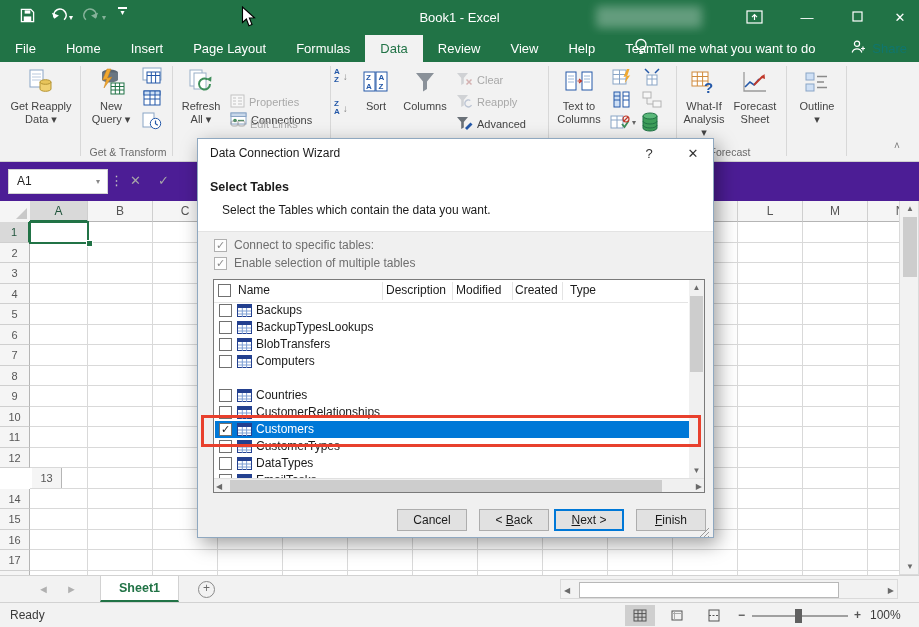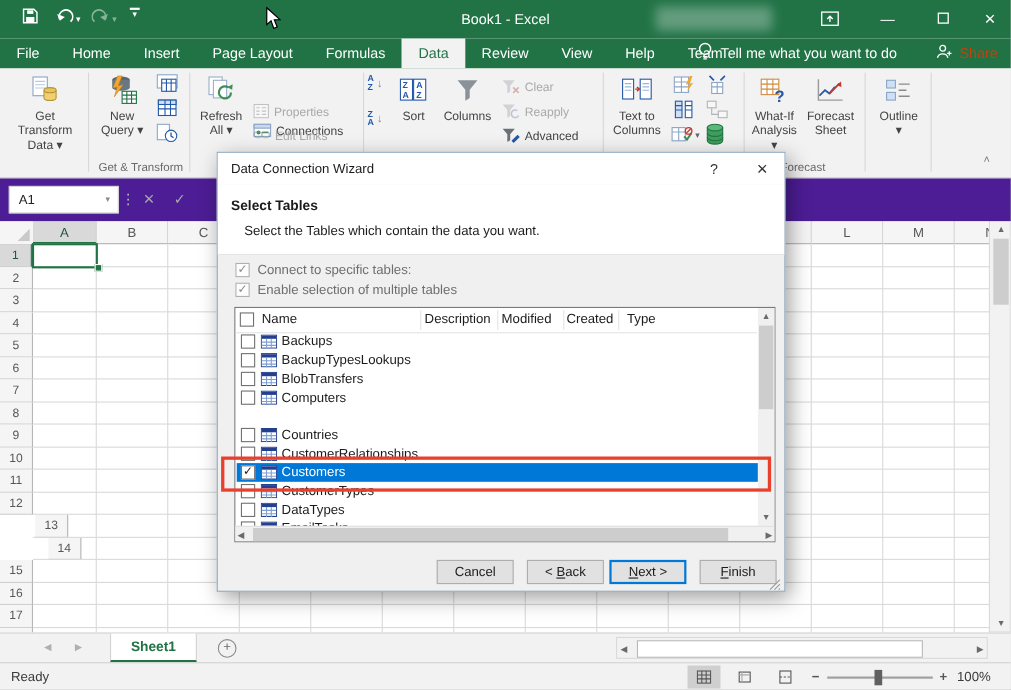--- a/index.html
+++ b/index.html
@@ -11,21 +11,21 @@
   .qat-btn{top:7px;height:20px;display:flex;align-items:center;gap:2px;}
   .title-text{left:0;top:0;width:919px;text-align:center;line-height:35px;color:#fff;font-size:13px;}
   .blurred-user{left:596px;top:6px;width:106px;height:22px;border-radius:3px;
                 background:rgba(255,255,255,.30);filter:blur(5px);}
   .winbtn{top:0;width:34px;height:35px;color:#fff;text-align:center;line-height:35px;font-size:13px;}
   
   .tabrow{left:0;top:35px;width:919px;height:27px;background:#217346;z-index:5;display:flex;}
   .rtab{height:27px;line-height:27px;padding:0 15px;color:#fff;font-size:13px;white-space:nowrap;}
   .rtab.active{background:#f2f2f2;color:#217346;}
   .tellme{display:flex;align-items:center;gap:7px;color:#fff;font-size:13px;height:27px;padding:0 12px;}
-  .share{position:absolute;right:12px;top:0;display:flex;align-items:center;gap:6px;color:#c2410c;font-size:13px;height:27px;}
+  .share{position:absolute;right:12px;top:0;display:flex;align-items:center;gap:6px;color:#0f766e;font-size:13px;height:27px;}
   
   .ribbon{left:0;top:62px;width:919px;height:99px;background:#f2f2f2;border-bottom:1px solid #d0d0d0;z-index:4;}
   .rsep{top:4px;width:1px;height:90px;background:#d8d8d8;}
   .bigbtn{top:4px;display:flex;flex-direction:column;align-items:center;color:#444;
           font-size:11px;line-height:13px;text-align:center;white-space:pre-line;}
   .bigbtn .ric{height:32px;display:flex;align-items:center;justify-content:center;margin-bottom:2px;}
   .smallrow{height:20px;display:flex;align-items:center;gap:4px;font-size:11px;color:#444;white-space:nowrap;}
   .smallrow.dis{color:#a9a9a9;}
   .smallrow.dis svg{opacity:.45;}
   .grplab{top:84px;font-size:10.5px;color:#6a6a6a;text-align:center;white-space:nowrap;}
@@ -182,21 +182,21 @@
     <div class="abs rsep" style="left:786px;"></div>
     <div class="abs rsep" style="left:846px;"></div>
 
     <div class="abs bigbtn" style="left:6px;width:70px;">
       <span class="ric"><svg width="28" height="28" viewBox="0 0 28 28">
             <rect x="3" y="2" width="13" height="17" fill="#fff" stroke="#8aa5c6"></rect>
             <path d="M5 6 h9 M5 9 h9 M5 12 h9" stroke="#b9c9dd"></path>
             <path d="M13 14 v7 a5.5 2.3 0 0 0 11 0 v-7" fill="#f0d070" stroke="#b49434"></path>
             <ellipse cx="18.5" cy="14" rx="5.5" ry="2.3" fill="#e8c45a" stroke="#b49434"></ellipse>
           </svg></span>
-      <span>Get Transform
+      <span>Get Reapply
 Data ▾</span>
     </div>
 
     <div class="abs bigbtn" style="left:84px;width:54px;">
       <span class="ric"><svg width="30" height="28" viewBox="0 0 30 28">
             <ellipse cx="14" cy="4.5" rx="8" ry="3" fill="#5a6672"></ellipse>
             <path d="M6 4.5 v7 a8 3 0 0 0 16 0 v-7" fill="#6a7682"></path>
             <path d="M11 1 L6.5 12 l4-1 -2.5 9 8-11 -4.5 1 3.5-9z" fill="#f0a830" stroke="#c87f18" stroke-width=".5"></path>
             <rect x="15" y="15" width="13" height="11" fill="#fff" stroke="#217346"></rect>
             <path d="M15 18.5 h13 M15 22 h13 M19.3 15 v11 M23.6 15 v11" stroke="#217346"></path>
@@ -423,21 +423,21 @@
         <div class="rowh" style="top: 83.5px; height: 20.5px; line-height: 20.5px;">4</div>
         <div class="rowh" style="top: 104px; height: 20.5px; line-height: 20.5px;">5</div>
         <div class="rowh" style="top: 124.5px; height: 20.5px; line-height: 20.5px;">6</div>
         <div class="rowh" style="top: 145px; height: 20.5px; line-height: 20.5px;">7</div>
         <div class="rowh" style="top: 165.5px; height: 20.5px; line-height: 20.5px;">8</div>
         <div class="rowh" style="top: 186px; height: 20.5px; line-height: 20.5px;">9</div>
         <div class="rowh" style="top: 206.5px; height: 20.5px; line-height: 20.5px;">10</div>
         <div class="rowh" style="top: 227px; height: 20.5px; line-height: 20.5px;">11</div>
         <div class="rowh" style="top: 247.5px; height: 20.5px; line-height: 20.5px;">12</div>
         <div class="rowh" style="top: 268px; height: 20.5px; line-height: 20.5px; margin-left: 32px;">13</div>
-        <div class="rowh" style="top: 288.5px; height: 20.5px; line-height: 20.5px; margin-left: 44px;">14</div>
+        <div class="rowh" style="top: 288.5px; height: 20.5px; line-height: 20.5px;">14</div>
         <div class="rowh" style="top: 309px; height: 20.5px; line-height: 20.5px;">15</div>
         <div class="rowh" style="top: 329.5px; height: 20.5px; line-height: 20.5px;">16</div>
         <div class="rowh" style="top: 350px; height: 20.5px; line-height: 20.5px;">17</div>
         <div class="rowh" style="top: 370.5px; height: 20.5px; line-height: 20.5px;">18</div>
       </div>
     <div>
         <div class="vline" style="left: 87px;"></div>
         <div class="vline" style="left: 152px;"></div>
         <div class="vline" style="left: 217px;"></div>
         <div class="vline" style="left: 282px;"></div>

